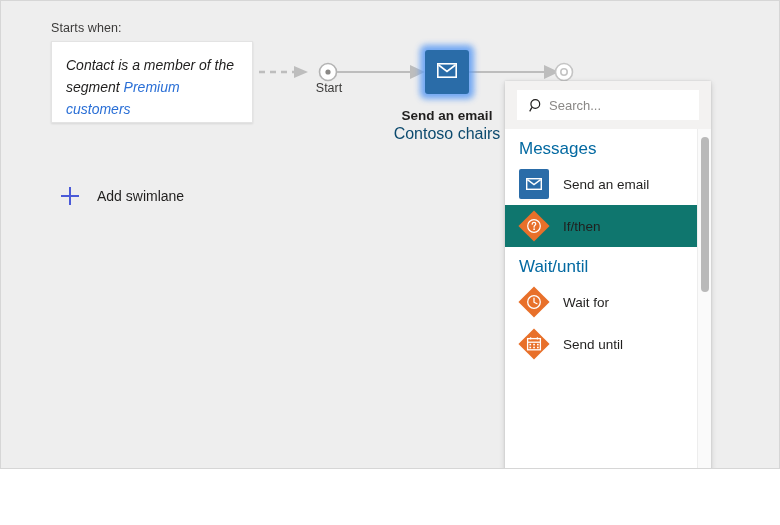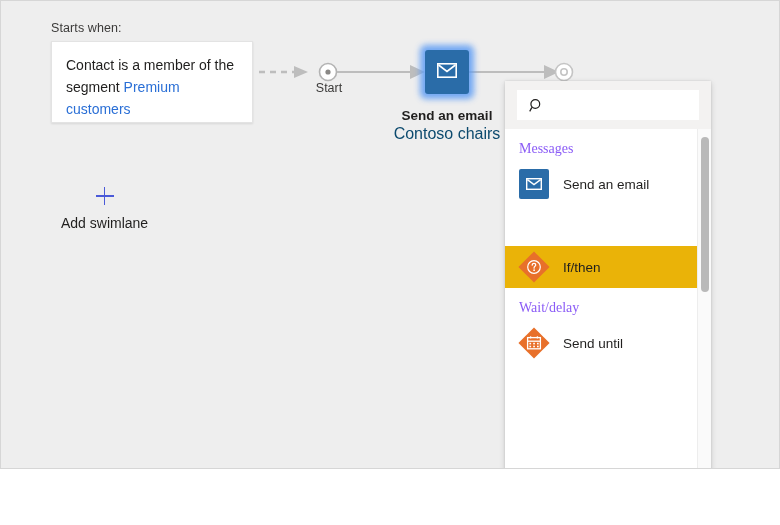--- a/index.html
+++ b/index.html
@@ -43,20 +43,21 @@
     background: #ffffff;
     border: 1px solid #e3e3e3;
     box-sizing: border-box;
     box-shadow: 0 1px 2px rgba(0,0,0,.10);
     padding: 12px 14px 0 14px;
   }
   .trigger-text {
     font-size: 14px;
     line-height: 22px;
     color: #201f1e;
+    font-style: italic;
   }
   .trigger-link {
     color: #2a6fd6;
     cursor: pointer;
   }
 
   
   .flow-svg {
     position: absolute;
     left: 0;
@@ -127,24 +128,23 @@
     line-height: 18px;
   }
 
   
   .add-swimlane {
     position: absolute;
     left: 60px;
     top: 186px;
     display: flex;
     align-items: center;
-    gap: 10px;
+    gap: 18px;
     cursor: pointer;
     user-select: none;
-    flex-direction: column;
   }
   .plus-icon {
     width: 18px;
     height: 18px;
     position: relative;
     flex: none;
   }
   .plus-icon::before, .plus-icon::after {
     content: "";
     position: absolute;
@@ -212,34 +212,33 @@
     position: absolute;
     left: 0;
     top: 48px;
     width: 206px;
     height: 356px;
     background: #ffffff;
     overflow: hidden;
   }
 
   .group-header {
-    font-size: 14px;
-    color: #8b5cf6;
+    font-size: 17px;
+    color: #0369a1;
     padding: 12px 0 6px 14px;
     line-height: 16px;
-    font-family: Liberation Serif, serif;
   }
   .list-item {
     display: flex;
     align-items: center;
     height: 42px;
     padding-left: 14px;
     cursor: pointer;
   }
-  .list-item.hovered { background: #eab308; margin-top: 41px; }
+  .list-item.hovered { background: #0f766e; }
   .list-item-label {
     font-size: 13.5px;
     color: #201f1e;
     margin-left: 14px;
   }
 
   .sq-icon {
     width: 30px;
     height: 30px;
     background: #2a6ca8;
@@ -345,20 +344,21 @@
   <div class="panel">
 
     <div class="panel-search-area">
       <div class="search-box">
         <span class="search-icon">
           <svg width="15" height="15" viewBox="0 0 15 15">
             <circle cx="6.3" cy="6.0" r="4.4" fill="none" stroke="#201f1e" stroke-width="1.2"></circle>
             <line x1="2.9" y1="9.4" x2="0.7" y2="13.4" stroke="#201f1e" stroke-width="1.2"></line>
           </svg>
         </span>
+        <input class="search-input" type="text" placeholder="Search..." style="">
       </div>
     </div>
 
     <div class="panel-list">
 
       <div class="group-header">Messages</div>
       <div class="list-item">
         <span class="sq-icon">
           <svg width="16" height="12" viewBox="0 0 16 12">
             <rect x="0.7" y="0.7" width="14.6" height="10.6" fill="none" stroke="#ffffff" stroke-width="1.4"></rect>
@@ -375,22 +375,32 @@
           <svg width="16" height="16" viewBox="0 0 16 16">
             <circle cx="8" cy="8" r="6.3" fill="none" stroke="#ffffff" stroke-width="1.2"></circle>
             <path d="M6.2 6.2 C6.2 4.9 7.1 4.3 8 4.3 C9.0 4.3 9.8 4.9 9.8 5.9 C9.8 7.1 8.1 7.3 8.1 8.6 L8.1 9.2" fill="none" stroke="#ffffff" stroke-width="1.2" stroke-linecap="round"></path>
             <circle cx="8.1" cy="11.2" r="0.85" fill="#ffffff"></circle>
           </svg>
         </span>
         <span class="list-item-label">If/then</span>
       </div>
 
 
-      <div class="group-header">Wait/delay</div>
-
+      <div class="group-header">Wait/until</div>
+
+      <div class="list-item">
+        <span class="diamond-icon">
+          <span class="dia"></span>
+          <svg width="16" height="16" viewBox="0 0 16 16">
+            <circle cx="8" cy="8" r="6.3" fill="none" stroke="#ffffff" stroke-width="1.3"></circle>
+            <polyline points="8,4.2 8,8.2 11,9.8" fill="none" stroke="#ffffff" stroke-width="1.3" stroke-linecap="round" stroke-linejoin="round"></polyline>
+          </svg>
+        </span>
+        <span class="list-item-label">Wait for</span>
+      </div>
 
       <div class="list-item">
         <span class="diamond-icon">
           <span class="dia"></span>
           <svg width="16" height="16" viewBox="0 0 16 16">
             <rect x="1.6" y="2.6" width="12.8" height="11.2" fill="none" stroke="#ffffff" stroke-width="1.3"></rect>
             <line x1="1.6" y1="6.2" x2="14.4" y2="6.2" stroke="#ffffff" stroke-width="1.3"></line>
             <line x1="4.6" y1="1.3" x2="4.6" y2="3.4" stroke="#ffffff" stroke-width="1.3"></line>
             <line x1="11.4" y1="1.3" x2="11.4" y2="3.4" stroke="#ffffff" stroke-width="1.3"></line>
             <rect x="3.4" y="7.8" width="1.7" height="1.6" fill="#ffffff"></rect>

